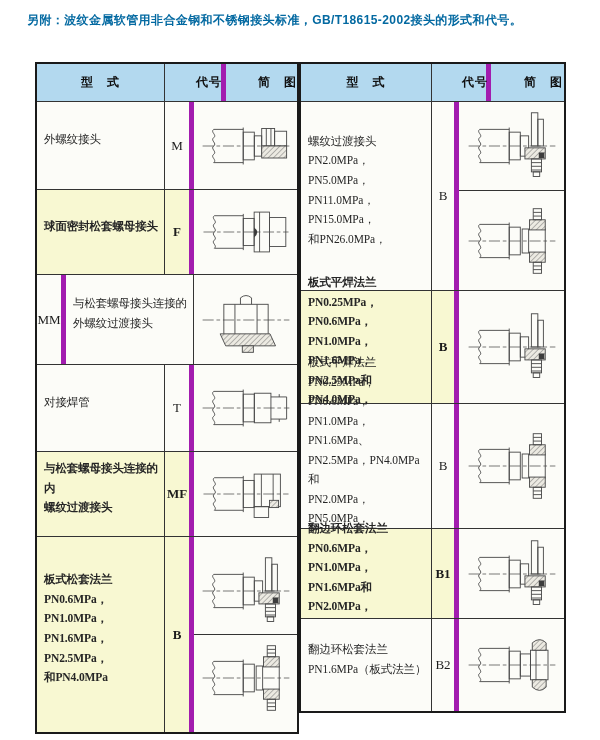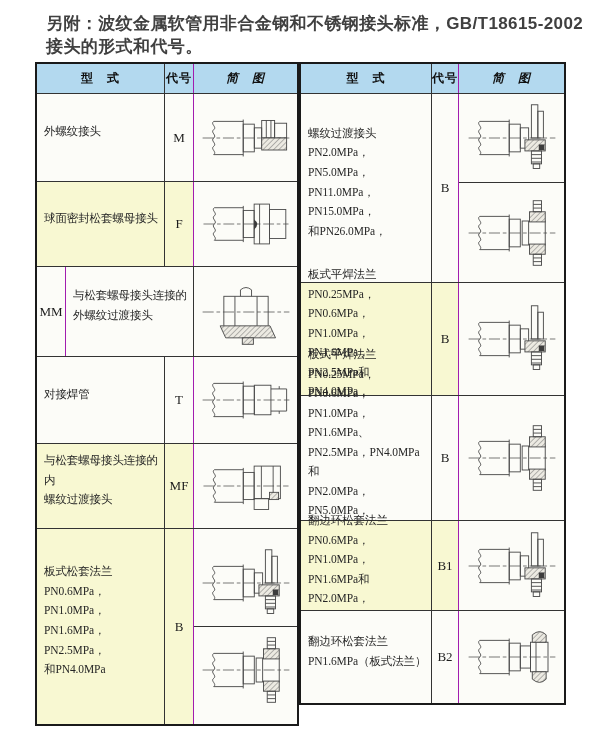--- a/index.html
+++ b/index.html
@@ -2,47 +2,47 @@
 <html><head>
 <meta charset="utf-8">
 <style>
   html,body{margin:0;padding:0;}
   body{
     width:600px;height:740px;position:relative;background:#ffffff;
     font-family:"Liberation Serif","DejaVu Serif",serif;color:#242424;
     overflow:hidden;
   }
   .title{
-    position:absolute;left:46px;top:12px;width:540px;
+    position:absolute;left:27px;top:12px;width:540px;
     font-family:"Liberation Sans","DejaVu Sans",sans-serif;
-    font-weight:700;font-size:17px;letter-spacing:.4px;color:#404040;
+    font-weight:700;font-size:12px;letter-spacing:.4px;color:#0369a1;
   }
   .tbl{
     position:absolute;top:62px;border:2px solid #1a1a1a;background:#fcfcf8;
   }
   #tbl-left{left:35px;width:260px;}
   #tbl-right{left:299px;width:263px;}
   .row{display:flex;border-top:1px solid #333;box-sizing:border-box;align-items:stretch;}
-  .row.hdr{border-top:none;background:#b3d9ef;height:29px;}
+  .row.hdr{border-top:none;background:#b3d9ef;height:37px;gap:32px;}
   .c{box-sizing:border-box;}
   .ct{
     border-right:1px solid #333;display:flex;align-items:center;
     padding:3px 2px 14px 7px;font-size:11.5px;line-height:1.7;
     white-space:pre-line;letter-spacing:-0.1px;color:#262626;
   }
   #tbl-left .ct{width:128px;}
   #tbl-right .ct{width:131px;}
   .cc{
-    border-right:1px solid #a21caf;display:flex;align-items:center;justify-content:center;
+    border-right:5px solid #a21caf;display:flex;align-items:center;justify-content:center;
     font-size:13px;color:#1c1c1c;
   }
   #tbl-left .cc{width:29px;}
   #tbl-right .cc{width:27px;}
-  .cd{flex:1;display:flex;align-items:center;justify-content:center;font-style:italic;}
-  .hl .ct,.hl .cc{background:#f8f8d2;}
+  .cd{flex:1;display:flex;align-items:center;justify-content:center;}
+  .hl .ct,.hl .cc{background:#f8f8d2;font-weight:bold;}
   .hdr .c{
     display:flex;align-items:center;justify-content:center;
     font-weight:700;font-size:12px;color:#101010;padding:0;white-space:nowrap;
     letter-spacing:1px;
   }
   .L1{height:88px}.L2{height:85px}.L3{height:90px}.L4{height:85px}.L5{height:87px}.L6{height:196px}
   .R1{height:189px}.R2{height:113px}.R3{height:125px}.R4{height:90px}.R5{height:93px}
   .split{flex-direction:column;padding:0;align-items:stretch;}
   .sub{display:flex;align-items:center;justify-content:center;box-sizing:border-box;}
   .sub+.sub{border-top:1px solid #333;}

